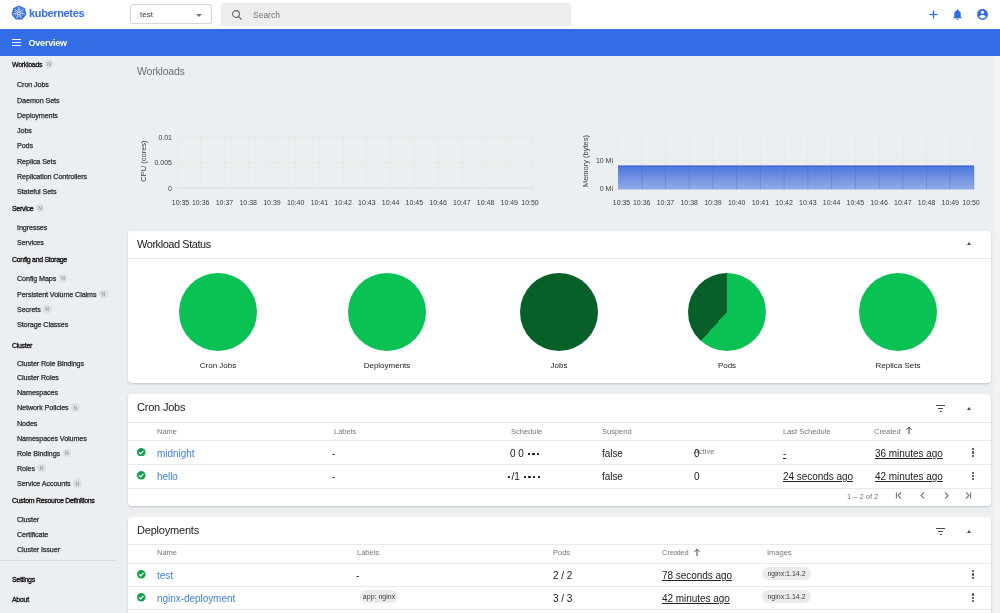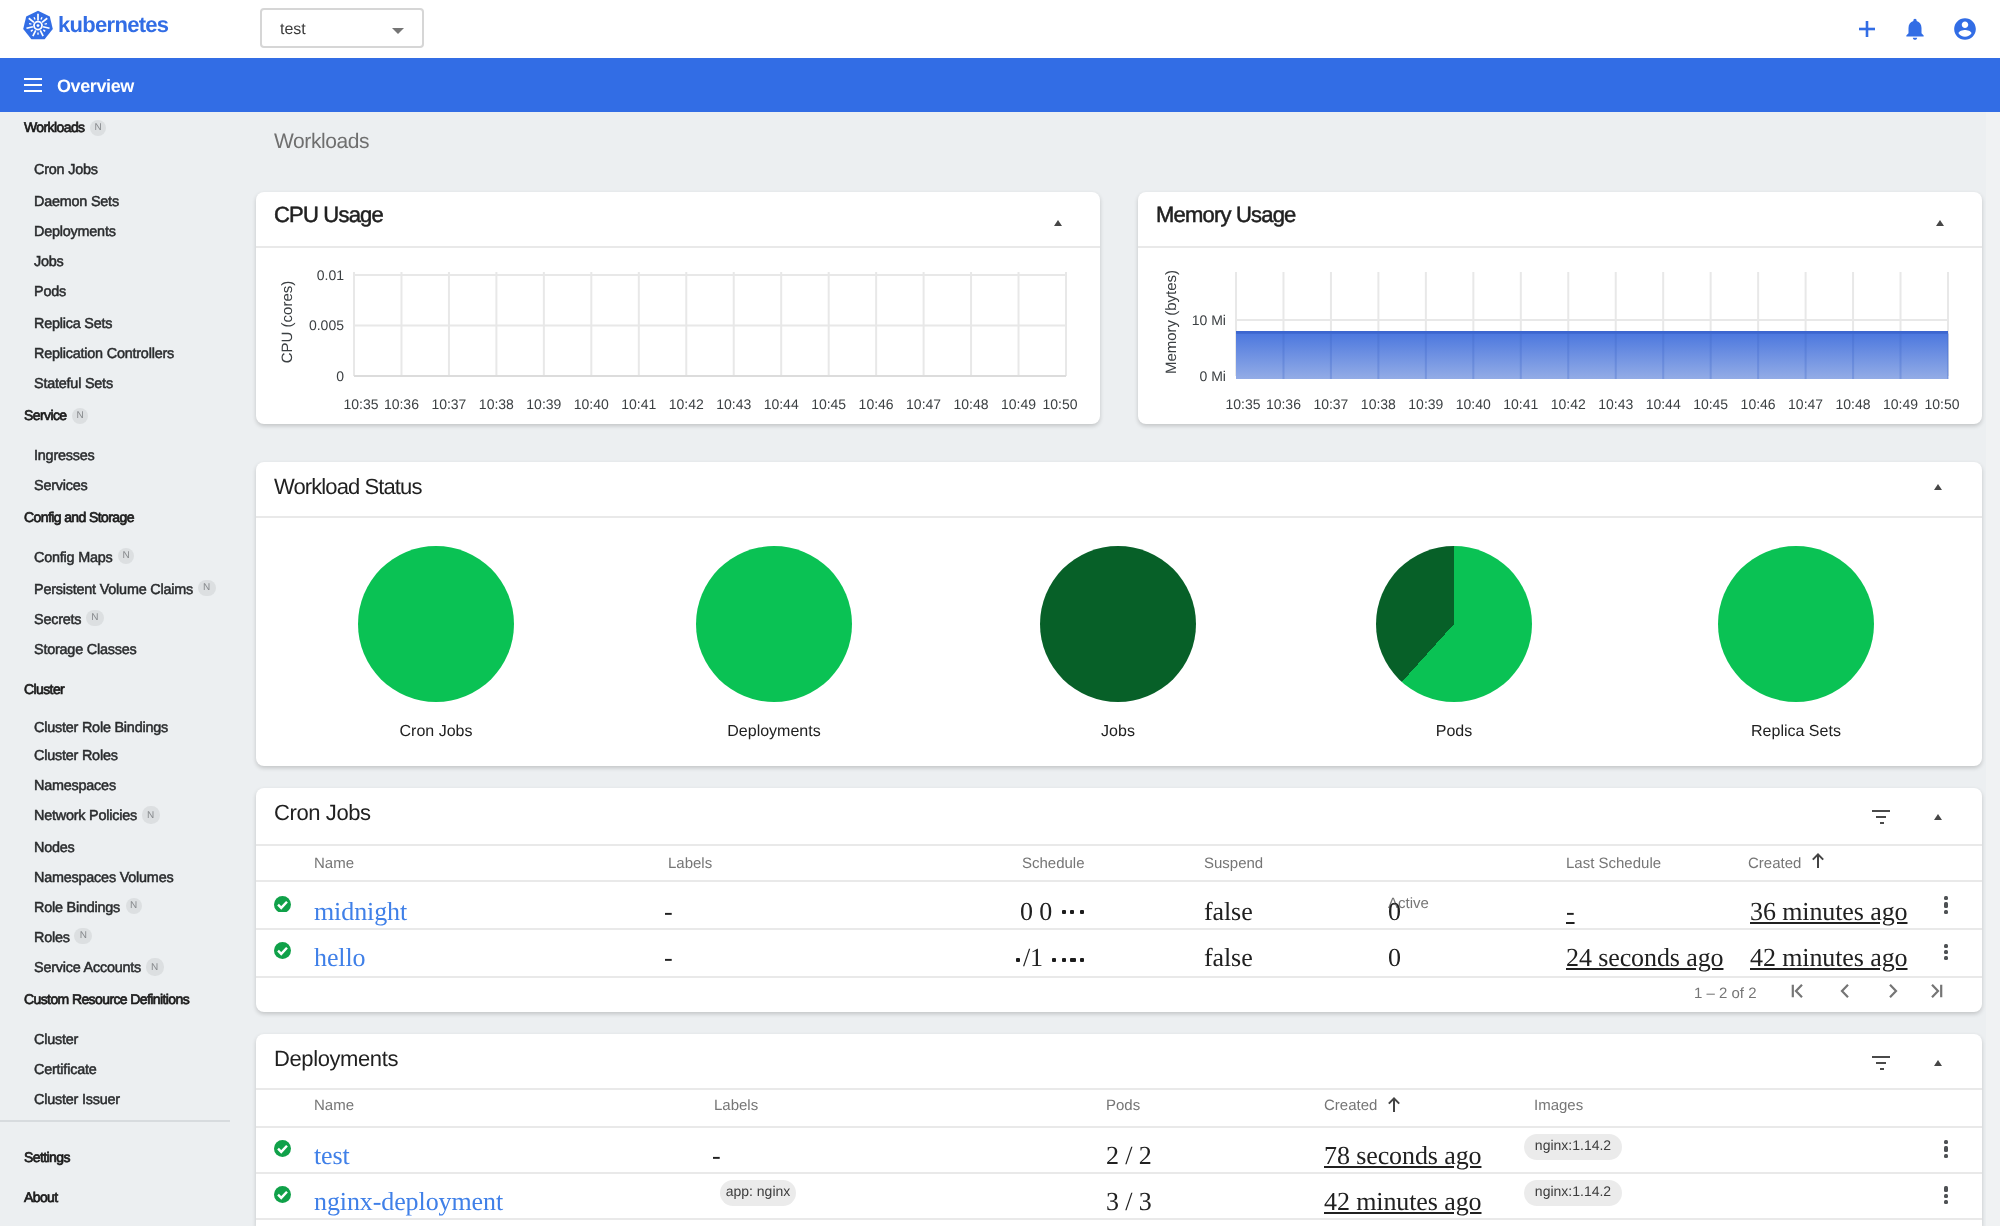--- a/index.html
+++ b/index.html
@@ -39,21 +39,21 @@
   .caret-up { position:absolute; width:0; height:0; border-left:2.6px solid transparent; border-right:2.6px solid transparent; border-bottom:3.2px solid #474747; }
   .flt { position:absolute; width:9px; height:8px; }
   .flt div { background:#4a4a4a; height:1.1px; margin:0 auto 1.7px auto; }
 
   
   .pie { position:absolute; width:78px; height:78px; border-radius:50%; }
   .pielab { position:absolute; font-size:8px; color:#212121; text-align:center; width:120px; }
 
   
   .th { position:absolute; font-size:7.5px; color:#767676; white-space:nowrap; }
-  .td { position:absolute; font-size:13px; letter-spacing:-0.05px; color:#212121; white-space:nowrap;font-family:Liberation Serif, serif; }
+  .td { position:absolute; font-size:10px; letter-spacing:-0.05px; color:#212121; white-space:nowrap; }
   .td.link { color:#4080e8; }
   .td.und { text-decoration:underline; }
   .rowline { position:absolute; left:0; width:100%; height:1px; background:#e9e9e9; }
   .chip { position:absolute; height:13px; background:#ebebeb; border-radius:7px; font-size:7px; color:#3c3c3c; display:flex; align-items:center; justify-content:center; }
   .kebab { position:absolute; width:2.2px; }
   .kebab div { width:2.2px; height:2.2px; border-radius:35%; background:#4e5154; margin-bottom:1px; }
   .pgtxt { position:absolute; font-size:7.5px; color:#757575; white-space:nowrap; }
   .sdot { display:inline-block; width:2.3px; height:2.3px; background:#1c1c1c; margin:0 1.2px 1px 1.2px; vertical-align:middle; border-radius:0.5px; }
 </style>
 </head>
@@ -82,20 +82,27 @@
           <line x1="5.34" y1="9.92" x2="4.40" y2="10.67"></line>
           <line x1="4.69" y1="7.04" x2="3.52" y2="6.78"></line>
           <line x1="6.52" y1="4.74" x2="6.00" y2="3.66"></line>
         </g>
     </svg>
     <div id="wordmark">kubernetes</div>
     <div id="nsbox">
         <span class="lbl">test</span>
         <span class="caret"></span>
       </div>
+    <div id="searchbox">
+      <svg class="abs" style="left:10px;top:6px" width="12" height="12" viewBox="0 0 12 12">
+        <circle cx="5" cy="5" r="3.4" fill="none" stroke="#5f6368" stroke-width="1.1"></circle>
+        <line x1="7.6" y1="7.6" x2="10.6" y2="10.6" stroke="#5f6368" stroke-width="1.1"></line>
+      </svg>
+      <span class="ph">Search</span>
+    </div>
 
     <svg class="abs" style="left:927px;top:8px" width="13" height="13" viewBox="0 0 13 13">
       <line x1="6.5" y1="2.5" x2="6.5" y2="10.5" stroke="#326de5" stroke-width="1.3"></line>
       <line x1="2.5" y1="6.5" x2="10.5" y2="6.5" stroke="#326de5" stroke-width="1.3"></line>
     </svg>
     <svg class="abs" style="left:951px;top:8px" width="13" height="13" viewBox="0 0 24 24">
       <path fill="#326de5" d="M12 22c1.1 0 2-.9 2-2h-4c0 1.1.9 2 2 2zm6-6v-5c0-3.07-1.63-5.64-4.5-6.32V4c0-.83-.67-1.5-1.5-1.5s-1.5.67-1.5 1.5v.68C7.64 5.36 6 7.92 6 11v5l-2 2v1h16v-1l-2-2z"></path>
     </svg>
     <svg class="abs" style="left:976px;top:8px" width="13" height="13" viewBox="0 0 24 24">
       <path fill="#326de5" d="M12 2C6.48 2 2 6.48 2 12s4.48 10 10 10 10-4.48 10-10S17.52 2 12 2zm0 3c1.66 0 3 1.34 3 3s-1.34 3-3 3-3-1.34-3-3 1.34-3 3-3zm0 14.2c-2.5 0-4.71-1.28-6-3.22.03-1.99 4-3.08 6-3.08 1.99 0 5.97 1.09 6 3.08-1.29 1.94-3.5 3.22-6 3.22z"></path>
@@ -145,31 +152,21 @@
     <div class="nav-i" style="top:514px">Cluster</div>
     <div class="nav-i" style="top:529px">Certificate</div>
     <div class="nav-i" style="top:544.5px">Cluster Issuer</div>
     <div id="navdiv" style="top:560px"></div>
     <div class="nav-h" style="top:574px">Settings</div>
     <div class="nav-h" style="top:594px">About</div>
   </div>
 
   <div class="abs" style="left:137px;top:65px;font-size:10.5px;letter-spacing:-0.2px;color:#6f6f6f;">Workloads</div>
 
-  <div class="card" style="left:128px;top:96px;width:422px;height:116px;">
-    <div class="card-title" style="top:6px;font-weight:normal;-webkit-text-stroke:0.25px;letter-spacing:-0.4px;">CPU Usage</div>
-    <div class="caret-up" style="right:19px;top:13.5px;"></div>
-    <div class="card-div" style="top:27px;"></div>
-  </div>
-
-  <div class="card" style="left:569px;top:96px;width:422px;height:116px;">
-    <div class="card-title" style="top:6px;font-weight:normal;-webkit-text-stroke:0.25px;letter-spacing:-0.4px;">Memory Usage</div>
-    <div class="caret-up" style="right:19px;top:13.5px;"></div>
-    <div class="card-div" style="top:27px;"></div>
-  </div>
+
 
   <svg class="abs" style="left:0;top:0" width="1000" height="613" viewBox="0 0 1000 613" id="chartsvg">
     <defs>
       <linearGradient id="memgrad" x1="0" y1="0" x2="0" y2="1">
         <stop offset="0" stop-color="#4a76de"></stop>
         <stop offset="1" stop-color="#93ace6"></stop>
       </linearGradient>
     </defs>
     <g id="gridlines" stroke="#e8e8e8" stroke-width="1">
         <line x1="177" y1="136" x2="177" y2="188"></line>

